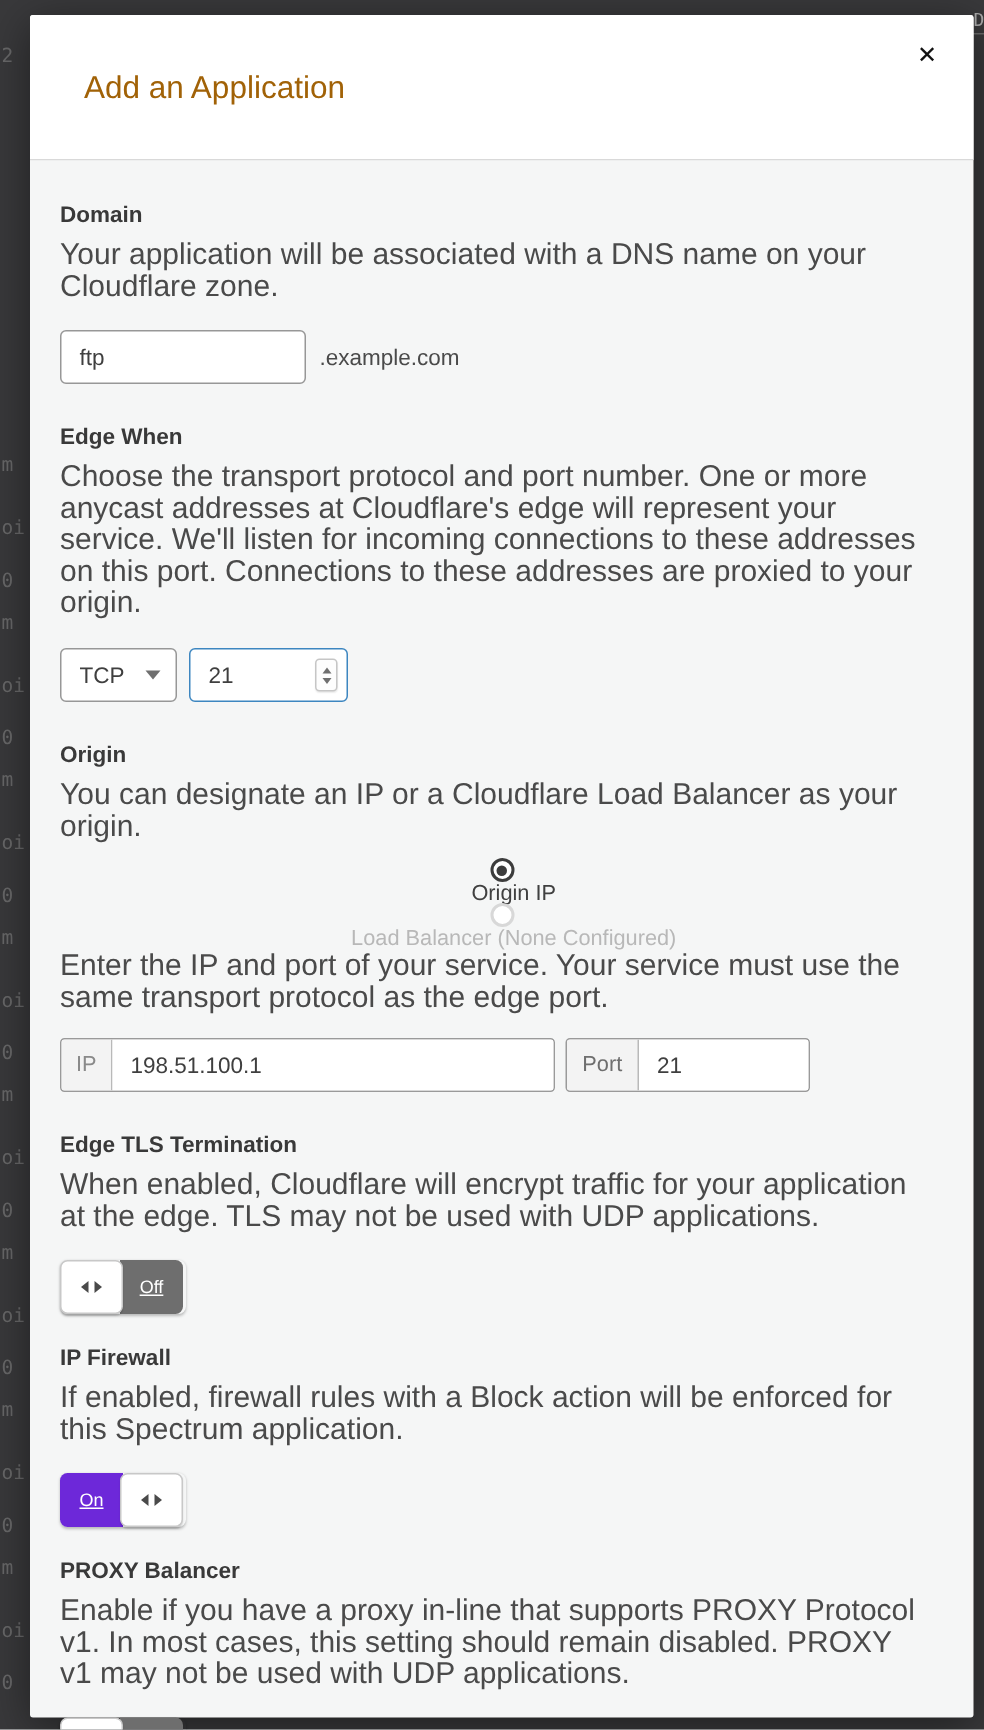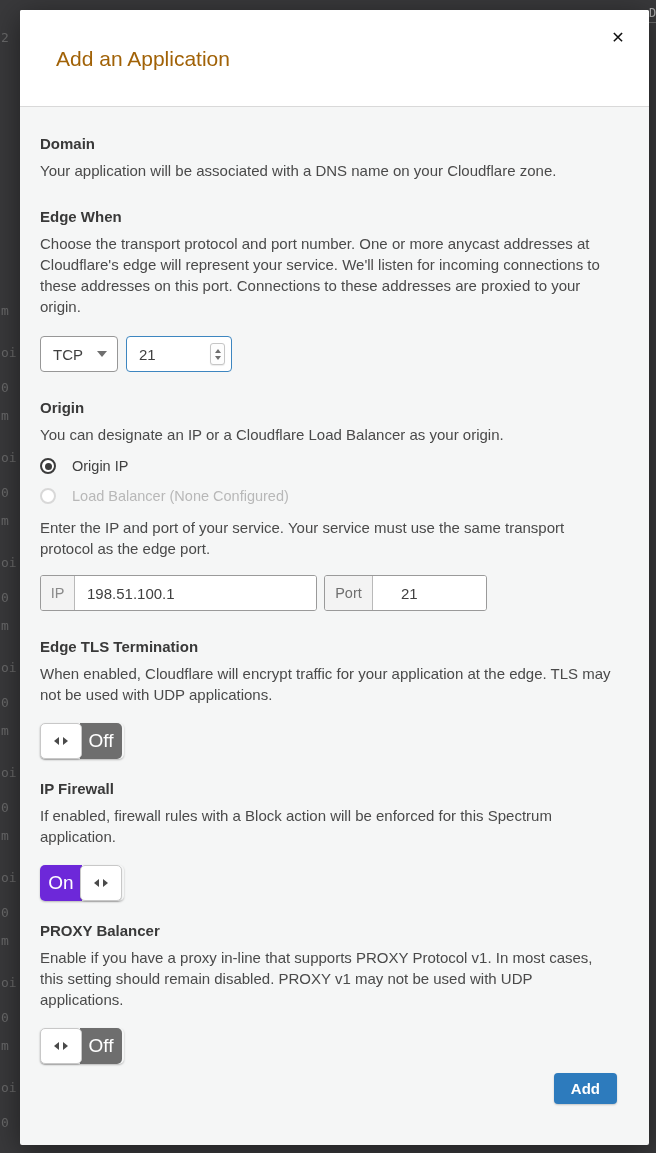--- a/index.html
+++ b/index.html
@@ -38,21 +38,21 @@
     font-size:21px;line-height:24px;font-weight:400;color:#a16207;
   }
   .close-btn{
     position:absolute;top:16px;right:20px;width:22px;height:22px;
     display:flex;align-items:center;justify-content:center;
     font-size:16px;font-weight:700;color:#111;cursor:pointer;
   }
   .modal-body{padding:27px 20px 0 20px;box-sizing:border-box;}
 
   .sec-label{font-size:15px;font-weight:700;color:#393939;line-height:19px;margin:0 0 7px 0;}
-  .sec-desc{font-size:15px;color:#4a4a4a;line-height:21px;margin:0 0 14px 0;max-width:574px;}
+  .sec-desc{font-size:20px;color:#4a4a4a;line-height:21px;margin:0 0 14px 0;max-width:574px;}
   .sec{margin-top:26px;}
   .sec.after-toggle{margin-top:20px;}
 
   
   .text-input{
     height:36px;box-sizing:border-box;border:1px solid #979797;border-radius:4px;
     background:#fff;font-size:15px;color:#3f3f3f;padding:0 10px 0 12px;outline:none;
     font-family:"Liberation Sans","DejaVu Sans",sans-serif;
   }
   .domain-row{display:flex;align-items:center;margin-top:18px;}
@@ -76,21 +76,21 @@
   .stepper{
     position:absolute;right:7px;top:7px;width:15px;height:22px;box-sizing:border-box;
     border:1px solid #c6c6c6;border-radius:3px;background:#fdfdfd;
     display:flex;flex-direction:column;align-items:center;justify-content:center;gap:3px;
     box-shadow:0 1px 1px rgba(0,0,0,.08);cursor:pointer;
   }
   .tri-up{width:0;height:0;border-left:3.5px solid transparent;border-right:3.5px solid transparent;border-bottom:4.5px solid #6f6f6f;}
   .tri-dn{width:0;height:0;border-left:3.5px solid transparent;border-right:3.5px solid transparent;border-top:4.5px solid #6f6f6f;}
 
   
-  .radio-row{display:flex;align-items:center;height:22px;margin-bottom:8px;cursor:pointer;}
+  .radio-row{display:flex;align-items:center;height:22px;margin-bottom:8px;cursor:pointer;flex-direction:column;}
   .radio-outer{
     width:16px;height:16px;border-radius:50%;border:2px solid #3c3c3c;box-sizing:border-box;
     display:flex;align-items:center;justify-content:center;background:#fff;flex:0 0 auto;
   }
   .radio-dot{width:7px;height:7px;border-radius:50%;background:#3c3c3c;}
   .radio-row.disabled .radio-outer{border-color:#d8d8d8;}
   .radio-row .radio-label{margin-left:16px;font-size:14.5px;color:#404040;}
   .radio-row.disabled .radio-label{color:#b8b8b8;}
   .origin-desc2{margin-top:10px;}
 
@@ -101,36 +101,36 @@
     border:1px solid #9a9a9a;border-radius:3px;background:#fff;overflow:hidden;
   }
   .group .prefix{
     background:#f3f3f3;border-right:1px solid #b9b9b9;display:flex;align-items:center;
     justify-content:center;font-size:14.5px;color:#8a8a8a;flex:0 0 auto;
   }
   .group input{
     border:none;outline:none;font-size:15px;color:#3f3f3f;padding:0 10px 0 12px;background:#fff;
     font-family:"Liberation Sans","DejaVu Sans",sans-serif;width:100%;box-sizing:border-box;
   }
-  .ip-group{width:277px;}
+  .ip-group{width:330px;}
   .ip-group .prefix{width:33px;}
-  .port-group{width:163px;margin-left:7px;gap:16px;}
+  .port-group{width:163px;margin-left:7px;}
   .port-group .prefix{width:47px;color:#6f6f6f;}
 
   
   .toggle{
     display:flex;width:84px;height:36px;border-radius:5px;margin-top:18px;cursor:pointer;
     box-shadow:0 1px 2px rgba(0,0,0,.25);position:relative;
   }
   .toggle .half{width:42px;height:36px;box-sizing:border-box;display:flex;align-items:center;justify-content:center;}
   .toggle .knob{
     background:#fff;border:1px solid #c8c8c8;border-radius:5px;z-index:1;
     box-shadow:0 1px 1px rgba(0,0,0,.15);gap:4px;
   }
-  .toggle .state{font-size:19px;color:#fff;}
+  .toggle .state{font-size:12px;color:#fff;text-decoration:underline;}
   .toggle .state-off{background:#6e6e6e;border-radius:0 5px 5px 0;margin-left:-2px;}
   .toggle .state-on{background:#6d28d9;border-radius:5px 0 0 5px;margin-right:-2px;}
   .arr-l{width:0;height:0;border-top:4.5px solid transparent;border-bottom:4.5px solid transparent;border-right:5.5px solid #4a4a4a;}
   .arr-r{width:0;height:0;border-top:4.5px solid transparent;border-bottom:4.5px solid transparent;border-left:5.5px solid #4a4a4a;}
 
   
   .footer-row{display:flex;justify-content:flex-end;margin-top:9px;padding:0 12px 33px 0;}
   .add-btn{
     background:#2d7bbd;color:#fff;font-size:15px;font-weight:700;border:none;border-radius:4px;
     height:31px;padding:0 17px;cursor:pointer;box-shadow:0 1px 2px rgba(0,0,0,.2);
@@ -177,20 +177,24 @@
   <div class="modal-header">
     <div class="modal-title">Add an Application</div>
     <div class="close-btn">✕</div>
   </div>
 
   <div class="modal-body">
 
     <div>
       <div class="sec-label">Domain</div>
       <div class="sec-desc" style="margin-bottom:0">Your application will be associated with a DNS name on your Cloudflare zone.</div>
+      <div class="domain-row">
+        <input class="text-input domain-input" value="ftp" style="">
+        <span class="domain-suffix">.example.com</span>
+      </div>
     </div>
 
     <div class="sec">
       <div class="sec-label">Edge When</div>
       <div class="sec-desc" style="margin-bottom:0">Choose the transport protocol and port number. One or more anycast addresses at Cloudflare's edge will represent your service. We'll listen for incoming connections to these addresses on this port. Connections to these addresses are proxied to your origin.</div>
       <div class="port-row">
         <div class="select">
           <span class="select-value">TCP</span>
           <span class="caret-down"></span>
         </div>

